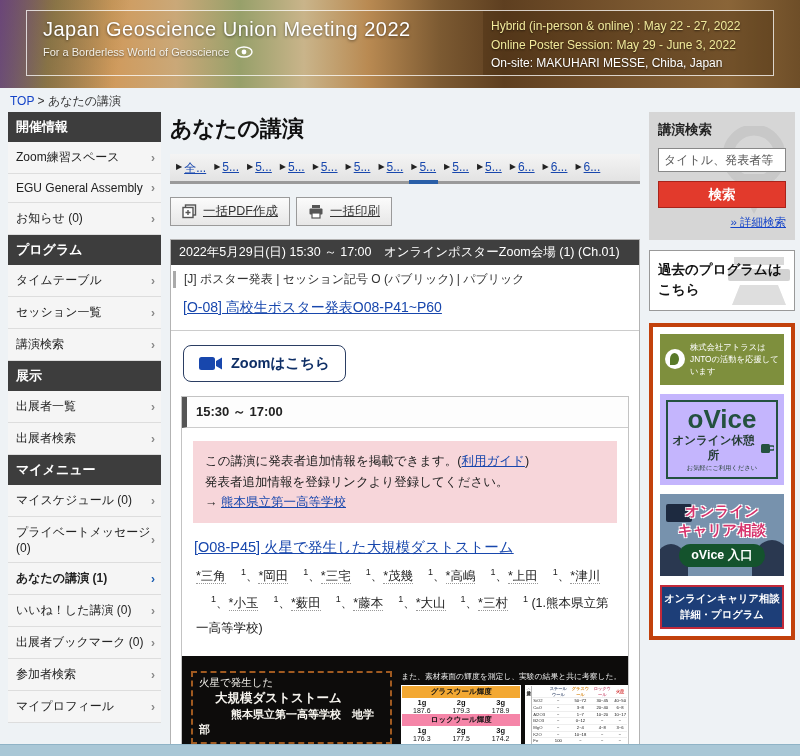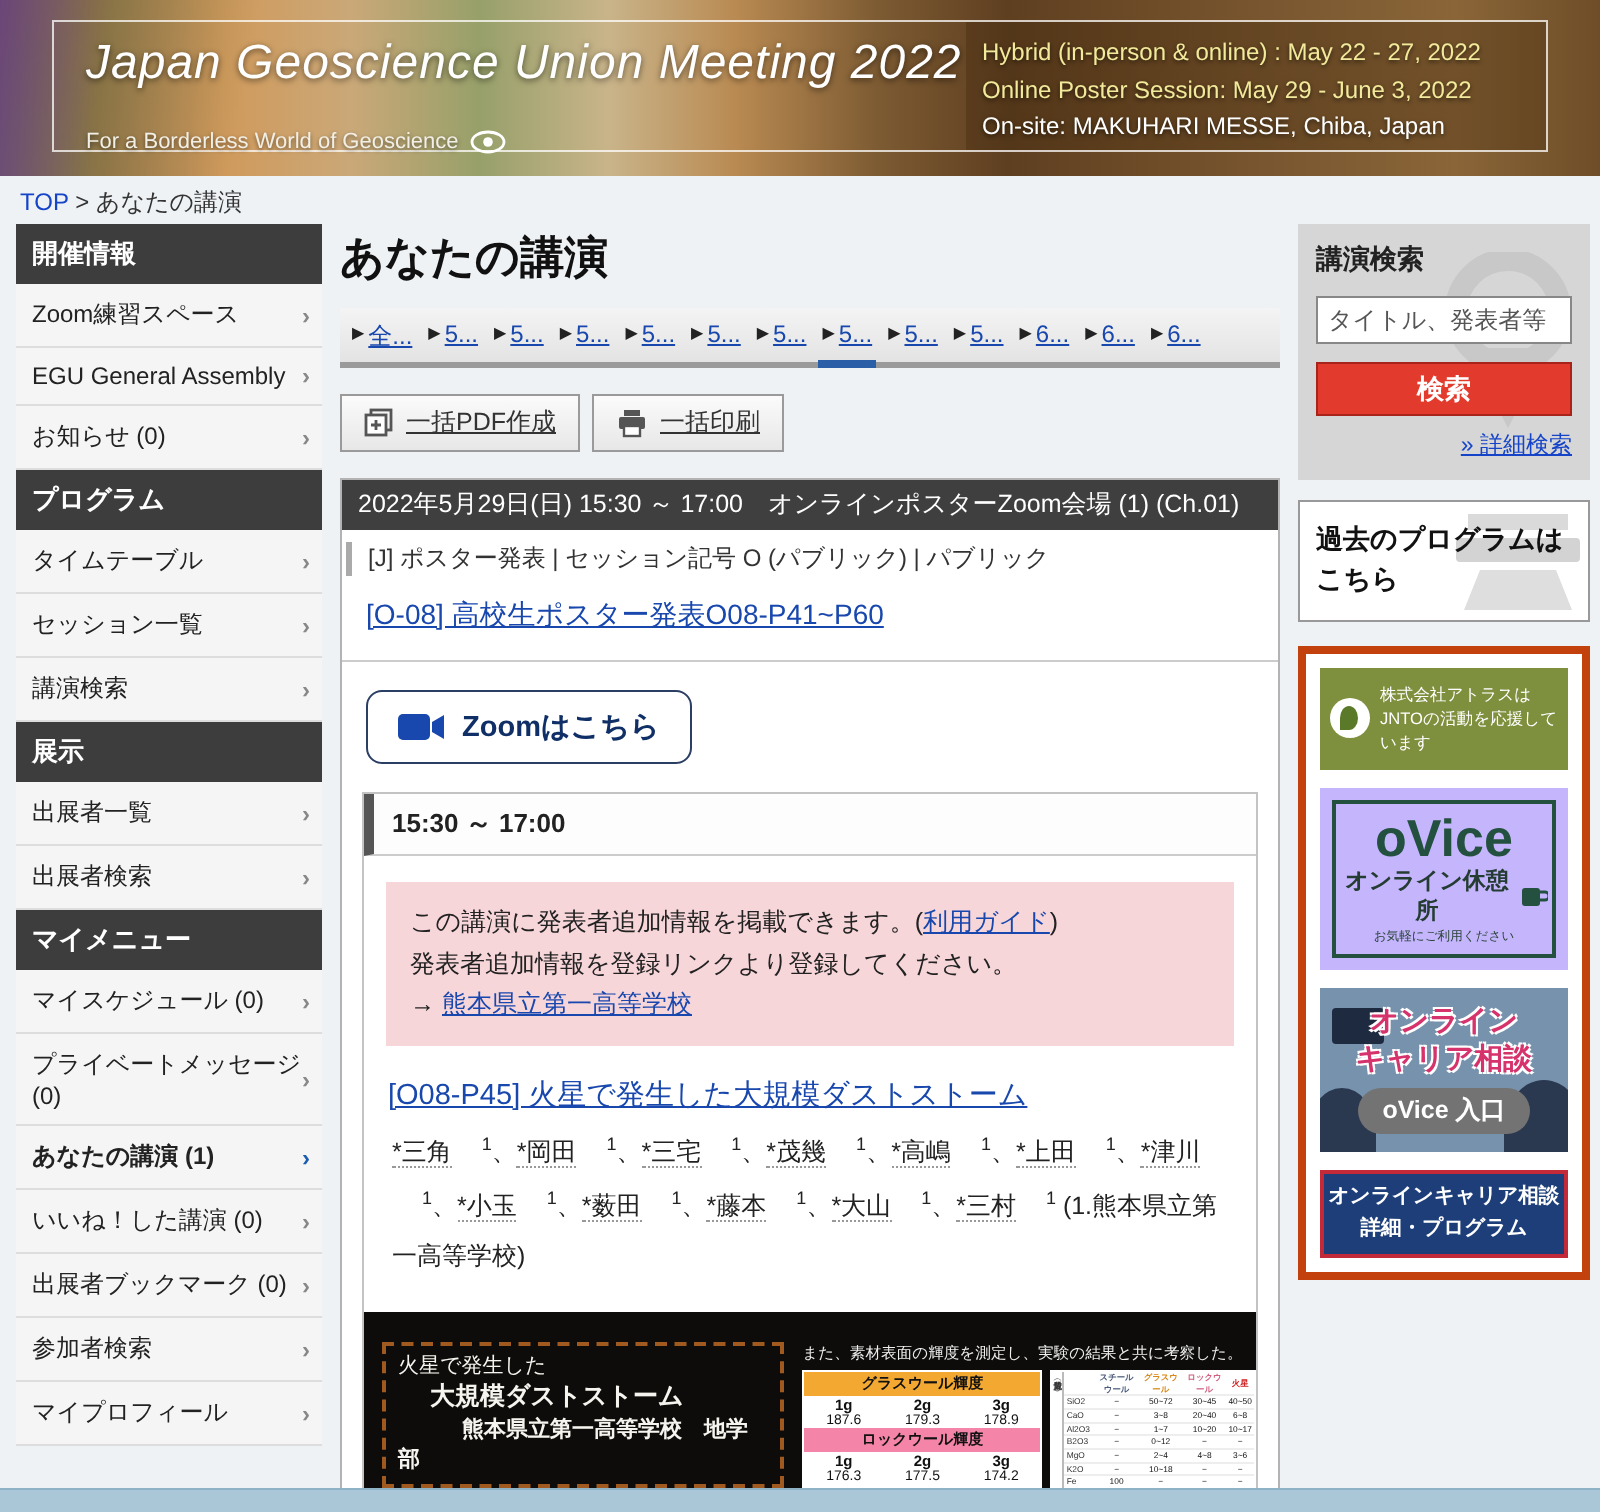--- a/index.html
+++ b/index.html
@@ -15,22 +15,22 @@
     background:
       linear-gradient(100deg, rgba(90,50,110,.65) 0%, rgba(60,90,50,.35) 7%, rgba(0,0,0,0) 16%),
       linear-gradient(90deg,#8a6a8a 0%,#b08050 6%,#d09a5c 14%,#caa878 22%,#97a06a 30%,#c9b48a 38%,#b98a52 46%,#7c5a32 55%,#5e3f20 63%,#6e4c28 72%,#7d5a32 82%,#8a6538 91%,#6e4e28 100%);
   }
   .banner-inner{
     position:absolute;left:26px;right:26px;top:10px;bottom:12px;
     border:1px solid rgba(255,255,255,.75);
     display:flex;align-items:stretch;
   }
   .banner-left{padding:6px 0 0 16px;flex:1;}
-  .banner-title{font-size:24px;color:#fff;letter-spacing:.5px;text-shadow:0 1px 3px rgba(0,0,0,.55);line-height:1.25;font-style:italic;}
-  .banner-sub{font-size:11px;color:#f2efe6;margin-top:18px;display:flex;align-items:center;gap:6px;text-shadow:0 1px 2px rgba(0,0,0,.5);}
+  .banner-title{font-size:20px;color:#fff;letter-spacing:.5px;text-shadow:0 1px 3px rgba(0,0,0,.55);line-height:1.25;}
+  .banner-sub{font-size:11px;color:#f2efe6;margin-top:4px;display:flex;align-items:center;gap:6px;text-shadow:0 1px 2px rgba(0,0,0,.5);}
   .banner-right{width:272px;padding:6px 10px 0 8px;background:rgba(60,35,10,.30);}
   .banner-right div{font-size:12px;line-height:1.55;white-space:nowrap;}
   .b-yellow{color:#f2ea9b;text-shadow:0 1px 2px rgba(0,0,0,.6);}
   .b-white{color:#ffffff;text-shadow:0 1px 2px rgba(0,0,0,.6);}
   
   .breadcrumb{position:absolute;left:10px;top:93px;font-size:12px;color:#333;}
   .breadcrumb a{color:#1544c8;cursor:pointer;}
   
   .layout{position:absolute;top:112px;left:8px;width:786px;display:flex;gap:9px;align-items:flex-start;}
   
@@ -116,21 +116,21 @@
   .ad-ovice .oname{font-size:26px;font-weight:bold;color:#24513f;line-height:1.1;}
   .ad-ovice .osub{font-size:11.5px;font-weight:bold;color:#243c32;display:flex;align-items:center;justify-content:center;gap:3px;}
   .ad-ovice .onote{font-size:6.3px;color:#2a4438;margin-top:1px;}
   .ad-career{background:#7792ad;position:relative;overflow:hidden;text-align:center;padding:8px 0 9px;}
   .ad-career .sil{position:absolute;background:#2a3850;border-radius:50% 50% 0 0;}
   .ad-career .s1{width:34px;height:44px;left:-6px;bottom:-12px;}
   .ad-career .s2{width:40px;height:50px;right:-8px;bottom:-14px;}
   .ad-career .mon{position:absolute;left:6px;top:10px;width:26px;height:18px;background:#1d2a40;border-radius:2px;}
   .ad-career .ctext{position:relative;font-weight:bold;font-size:14.5px;line-height:1.25;color:#d6336c;
     text-shadow:-1px -1px 0 #fff,1px -1px 0 #fff,-1px 1px 0 #fff,1px 1px 0 #fff;}
-  .ad-career .pill{position:relative;display:inline-block;background:#737373;color:#fff;font-weight:bold;font-size:12.5px;border-radius:13px;padding:3px 12px;margin-top:5px;}
+  .ad-career .pill{position:relative;display:inline-block;background:#14532d;color:#fff;font-weight:bold;font-size:12.5px;border-radius:13px;padding:3px 12px;margin-top:5px;}
   .ad-detail{background:#1d3e78;border:2px solid #c22a3a;color:#fff;font-weight:bold;font-size:10.3px;text-align:center;padding:4px 2px;line-height:1.55;cursor:pointer;}
   
   .bottom-band{position:absolute;left:0;bottom:0;width:800px;height:11px;background:#a9c7d6;border-top:1px solid #8fb3c6;}
   .icon-svg{flex:none;display:inline-block;}
 </style>
 </head>
 <body>
 
 <div class="banner">
   <div class="banner-inner">

